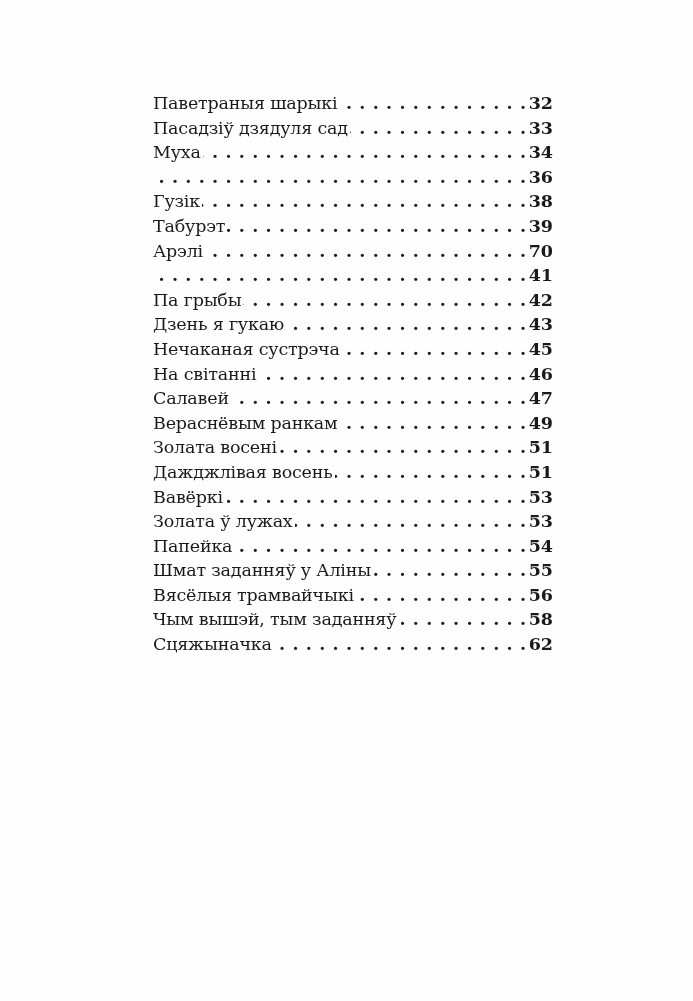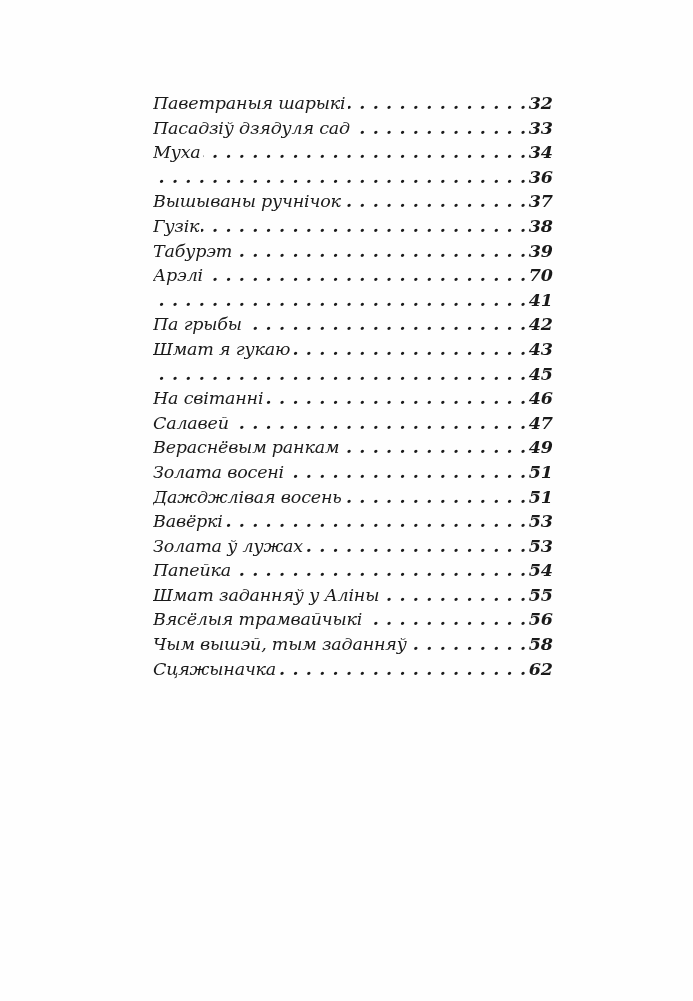--- a/index.html
+++ b/index.html
@@ -31,21 +31,20 @@
       list-style: none;
     }
     .toc-entry {
       display: flex;
       align-items: center;
       height: 24.6px;
       line-height: 24.6px;
       font-size: 17.5px;
       white-space: nowrap;
       overflow: hidden;
-      font-style: italic;
     }
     .toc-title {
       flex: 0 0 auto;
       letter-spacing: -0.2px;
     }
     .toc-leader {
       flex: 1 1 auto;
       overflow: hidden;
       margin: 0 2px;
       position: relative;
@@ -85,25 +84,20 @@
     <li class="toc-entry">
         <span class="toc-title">Муха</span>
         <span class="toc-leader"></span>
         <span class="toc-page">34</span>
       </li>
     <li class="toc-entry">
         <span class="toc-leader"></span>
         <span class="toc-page">36</span>
       </li>
     <li class="toc-entry">
-        <span class="toc-title">Вышываны ручнічок</span>
-        <span class="toc-leader"></span>
-        <span class="toc-page">37</span>
-      </li>
-    <li class="toc-entry">
         <span class="toc-title">Гузік</span>
         <span class="toc-leader"></span>
         <span class="toc-page">38</span>
       </li>
     <li class="toc-entry">
         <span class="toc-title">Табурэт</span>
         <span class="toc-leader"></span>
         <span class="toc-page">39</span>
       </li>
     <li class="toc-entry">
@@ -114,25 +108,26 @@
     <li class="toc-entry">
         <span class="toc-leader"></span>
         <span class="toc-page">41</span>
       </li>
     <li class="toc-entry">
         <span class="toc-title">Па грыбы</span>
         <span class="toc-leader"></span>
         <span class="toc-page">42</span>
       </li>
     <li class="toc-entry">
-        <span class="toc-title">Шмат я гукаю</span>
+        <span class="toc-title">Дзень я гукаю</span>
         <span class="toc-leader"></span>
         <span class="toc-page">43</span>
       </li>
     <li class="toc-entry">
+        <span class="toc-title">Нечаканая сустрэча</span>
         <span class="toc-leader"></span>
         <span class="toc-page">45</span>
       </li>
     <li class="toc-entry">
         <span class="toc-title">На світанні</span>
         <span class="toc-leader"></span>
         <span class="toc-page">46</span>
       </li>
     <li class="toc-entry">
         <span class="toc-title">Салавей</span>

